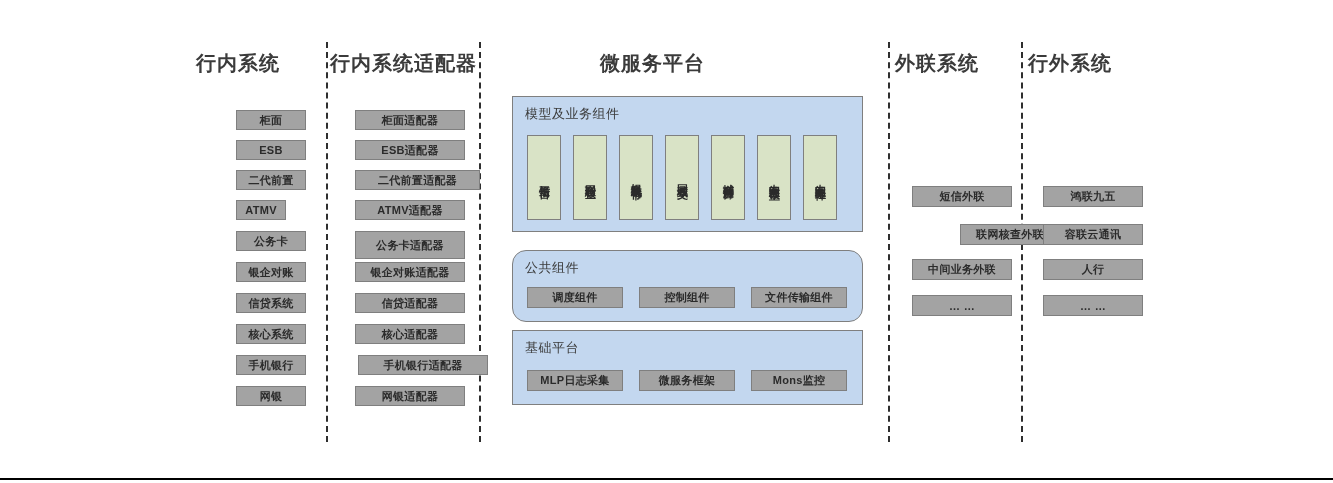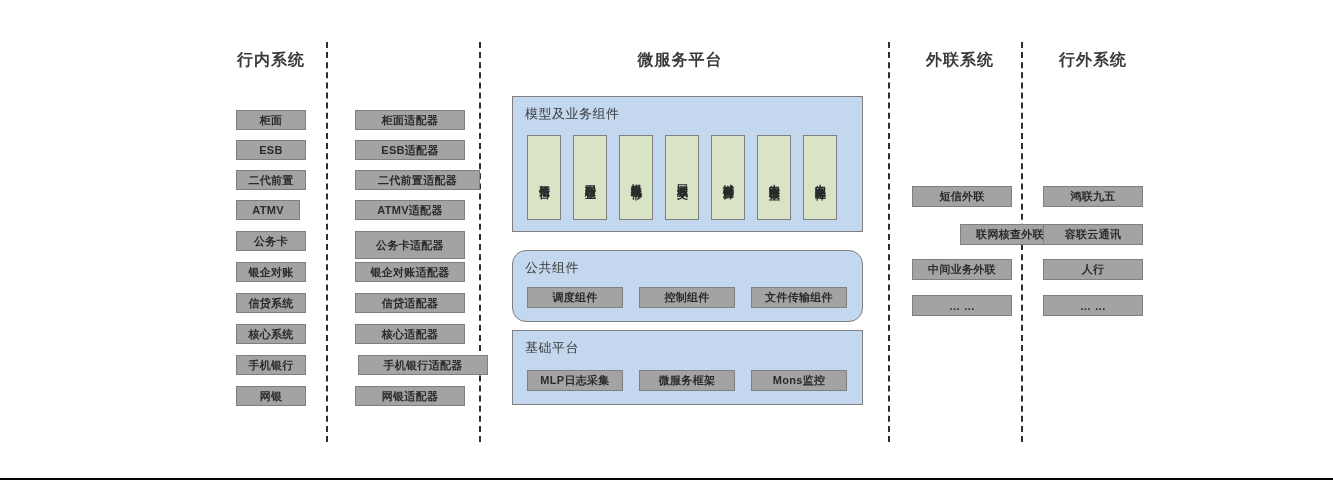--- a/index.html
+++ b/index.html
@@ -15,24 +15,24 @@
     position: relative;
     width: 1333px;
     height: 483px;
     background: #ffffff;
     overflow: hidden;
   }
 
   
   .col-title {
     position: absolute;
-    font-size: 16px;
+    font-size: 20px;
     font-weight: bold;
     color: #3b3b3b;
-    text-align: center;
+    text-align: left;
     letter-spacing: 1px;
     white-space: nowrap;
   }
 
   
   .vdash {
     position: absolute;
     width: 0;
     border-left: 2px dashed #2e2e2e;
   }
@@ -98,33 +98,34 @@
     height: 0;
     border-top: 2px solid #000000;
   }
 </style>
 </head>
 <body>
 
 <div id="canvas">
 
   <div class="col-title" style="left:196px; top:50px; width:150px;">行内系统</div>
+  <div class="col-title" style="left:330px; top:50px; width:160px;">行内系统适配器</div>
   <div class="col-title" style="left:600px; top:50px; width:160px;">微服务平台</div>
   <div class="col-title" style="left:895px; top:50px; width:130px;">外联系统</div>
   <div class="col-title" style="left:1028px; top:50px; width:130px;">行外系统</div>
 
   <div class="vdash" style="left:326px; top:42px; height:400px;"></div>
   <div class="vdash" style="left:479px; top:42px; height:400px;"></div>
   <div class="vdash" style="left:888px; top:42px; height:400px;"></div>
   <div class="vdash" style="left:1021px; top:42px; height:400px;"></div>
 
   <div class="node" style="left:236px; top:110px;  width:70px; height:20px;">柜面</div>
   <div class="node" style="left:236px; top:140px;  width:70px; height:20px;">ESB</div>
   <div class="node" style="left:236px; top:170px;  width:70px; height:20px;">二代前置</div>
-  <div class="node" style="left:236px; top:200px;  width:64px; height:20px;">ATMV</div>
+  <div class="node" style="left:236px; top:200px;  width:50px; height:20px;">ATMV</div>
   <div class="node" style="left:236px; top:231px;  width:70px; height:20px;">公务卡</div>
   <div class="node" style="left:236px; top:262px;  width:70px; height:20px;">银企对账</div>
   <div class="node" style="left:236px; top:293px;  width:70px; height:20px;">信贷系统</div>
   <div class="node" style="left:236px; top:324px;  width:70px; height:20px;">核心系统</div>
   <div class="node" style="left:236px; top:355px;  width:70px; height:20px;">手机银行</div>
   <div class="node" style="left:236px; top:386px;  width:70px; height:20px;">网银</div>
 
   <div class="node" style="left:355px; top:110px;  width:110px; height:20px;">柜面适配器</div>
   <div class="node" style="left:355px; top:140px;  width:110px; height:20px;">ESB适配器</div>
   <div class="node" style="left:355px; top:170px;  width:125px; height:20px;">二代前置适配器</div>

